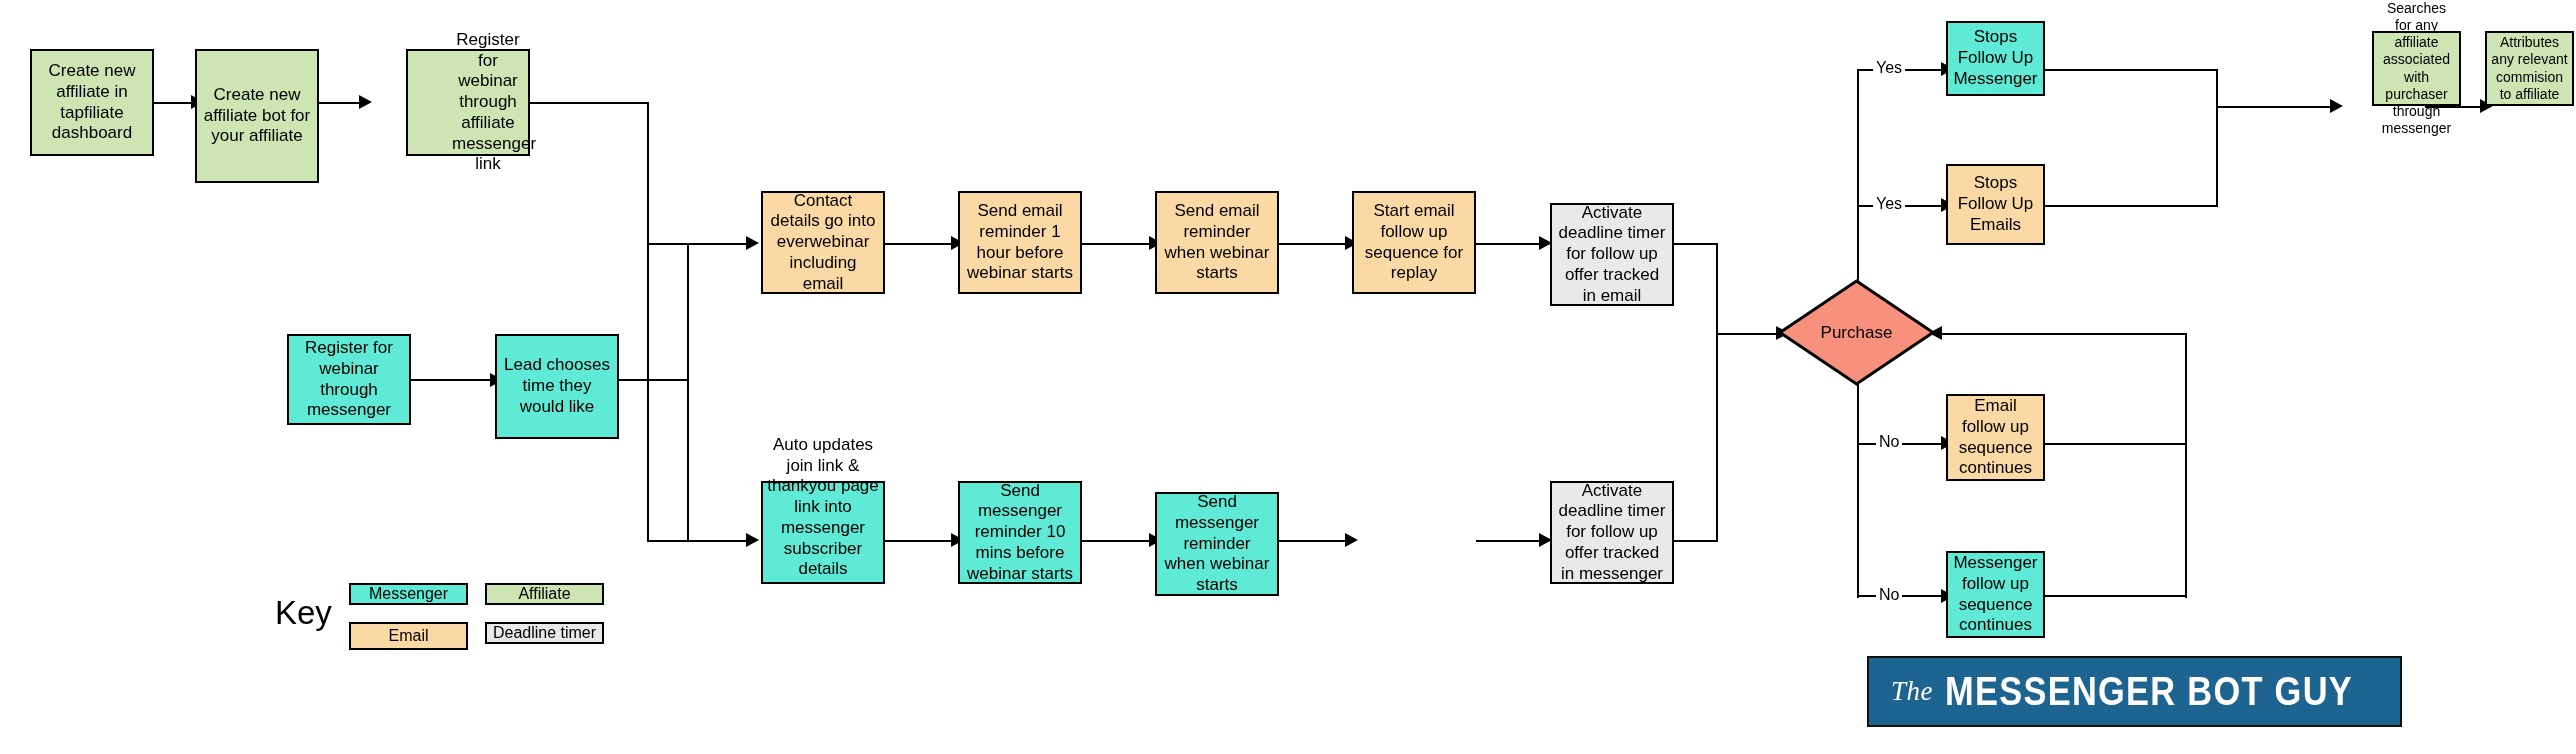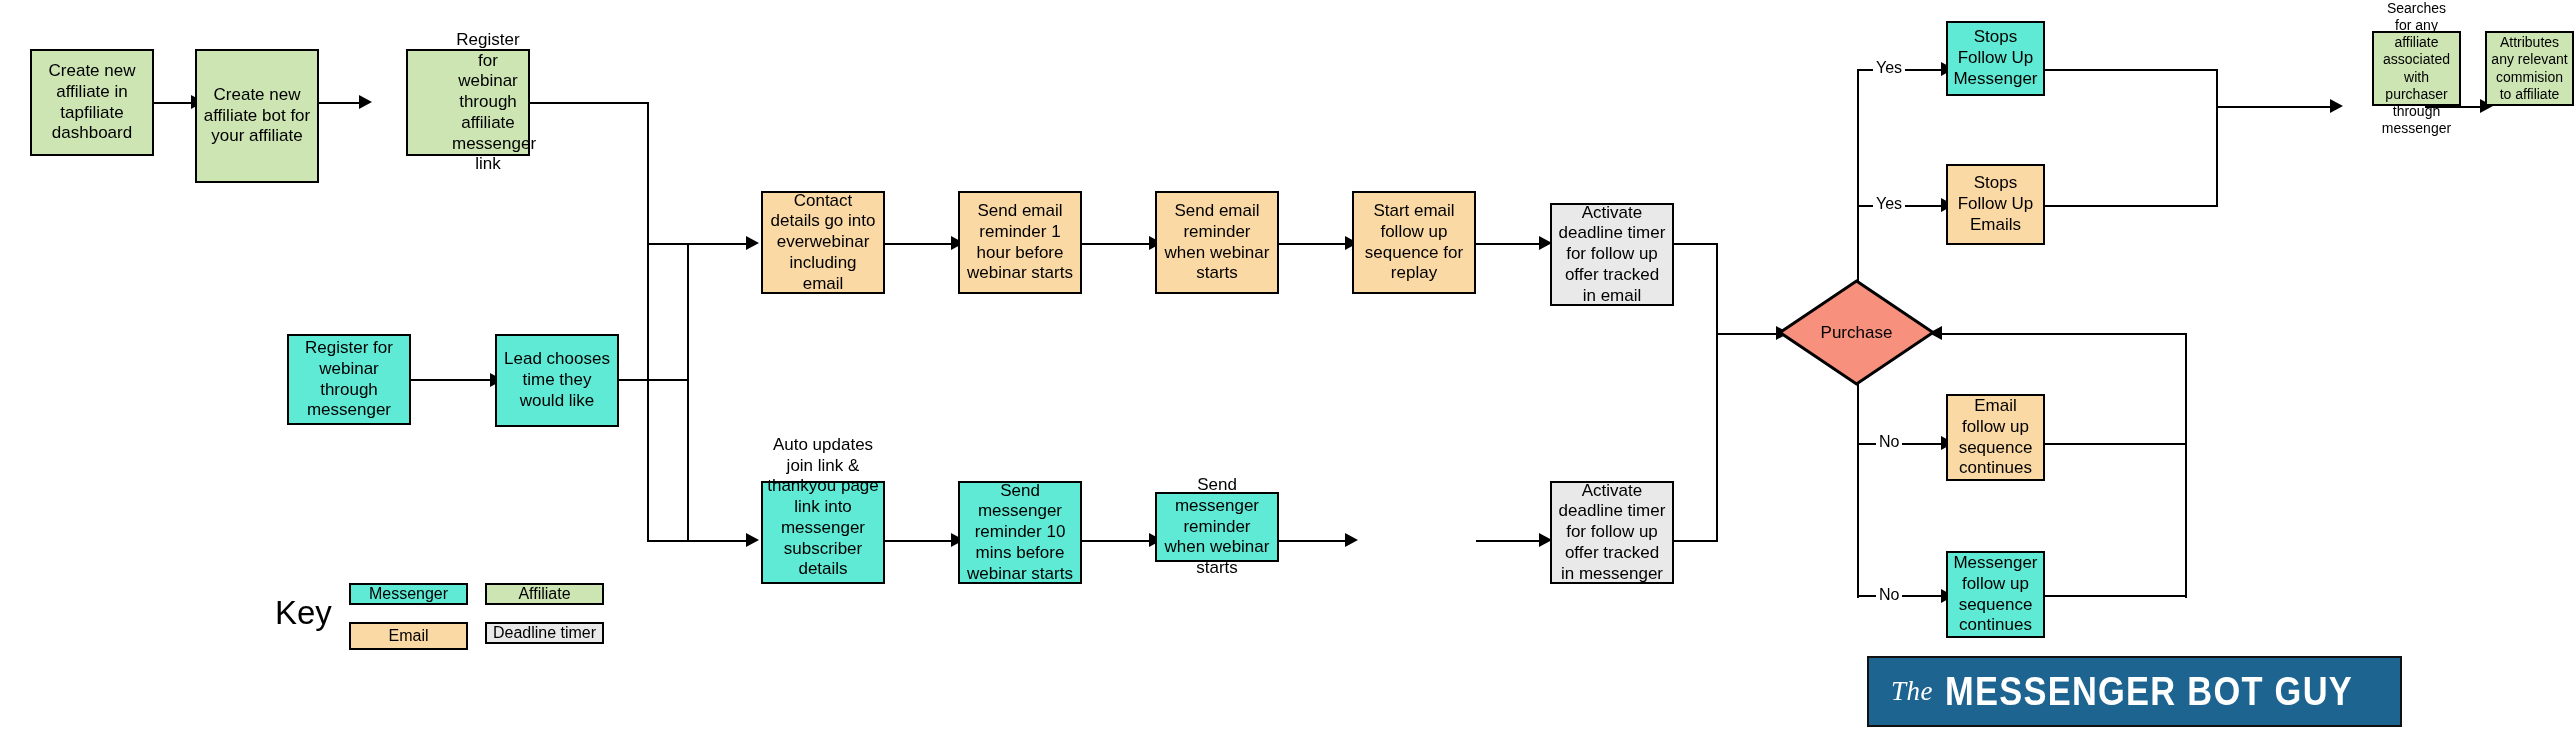--- a/index.html
+++ b/index.html
@@ -237,21 +237,21 @@
   <div class="node fill-green" style="left:195px; top:49px; width:124px; height:134px;">
     <span>Create new affiliate bot for your affiliate</span>
   </div>
   <div class="node fill-green" style="left:406px; top:49px; width:124px; height:107px;padding-left:44px;">
     <span>Register for webinar through affiliate messenger link</span>
   </div>
 
   <div class="node fill-blue" style="left:287px; top:334px; width:124px; height:91px;justify-content:flex-end;">
     <span>Register for webinar through messenger</span>
   </div>
-  <div class="node fill-blue" style="left:495px; top:334px; width:124px; height:93px;">
+  <div class="node fill-blue" style="left:495px; top:334px; width:124px; height:105px;">
     <span>Lead chooses time they would like</span>
   </div>
 
   <div class="node fill-orange" style="left:761px; top:191px; width:124px; height:103px;">
     <span>Contact details go into everwebinar including email</span>
   </div>
   <div class="node fill-orange" style="left:958px; top:191px; width:124px; height:103px;">
     <span>Send email reminder 1 hour before webinar starts</span>
   </div>
   <div class="node fill-orange" style="left:1155px; top:191px; width:124px; height:103px;">
@@ -263,21 +263,21 @@
   <div class="node fill-grey" style="left:1550px; top:191px; width:124px; height:103px;margin-top:12px;">
     <span>Activate deadline timer for follow up offer tracked in email</span>
   </div>
 
   <div class="node fill-blue" style="left:761px; top:481px; width:124px; height:103px;align-items:flex-end;">
     <span>Auto updates join link &amp; thankyou page link into messenger subscriber details</span>
   </div>
   <div class="node fill-blue" style="left:958px; top:481px; width:124px; height:103px;">
     <span>Send messenger reminder 10 mins before webinar starts</span>
   </div>
-  <div class="node fill-blue" style="left:1155px; top:492px; width:124px; height:70px;justify-content:center;">
+  <div class="node fill-blue" style="left:1155px; top:492px; width:124px; height:104px;justify-content:center;">
     <span>Send messenger reminder when webinar starts</span>
   </div>
   <div class="node fill-grey" style="left:1550px; top:481px; width:124px; height:103px;">
     <span>Activate deadline timer for follow up offer tracked in messenger</span>
   </div>
 
   <div class="diamond" style="left:1777px; top:278px; width:159px; height:109px;">
     <svg class="dshape" viewBox="0 0 160 110" preserveAspectRatio="none">
       <polygon points="80,3 157,55 80,107 3,55" fill="#f8907e" stroke="#000000" stroke-width="3"></polygon>
     </svg>

